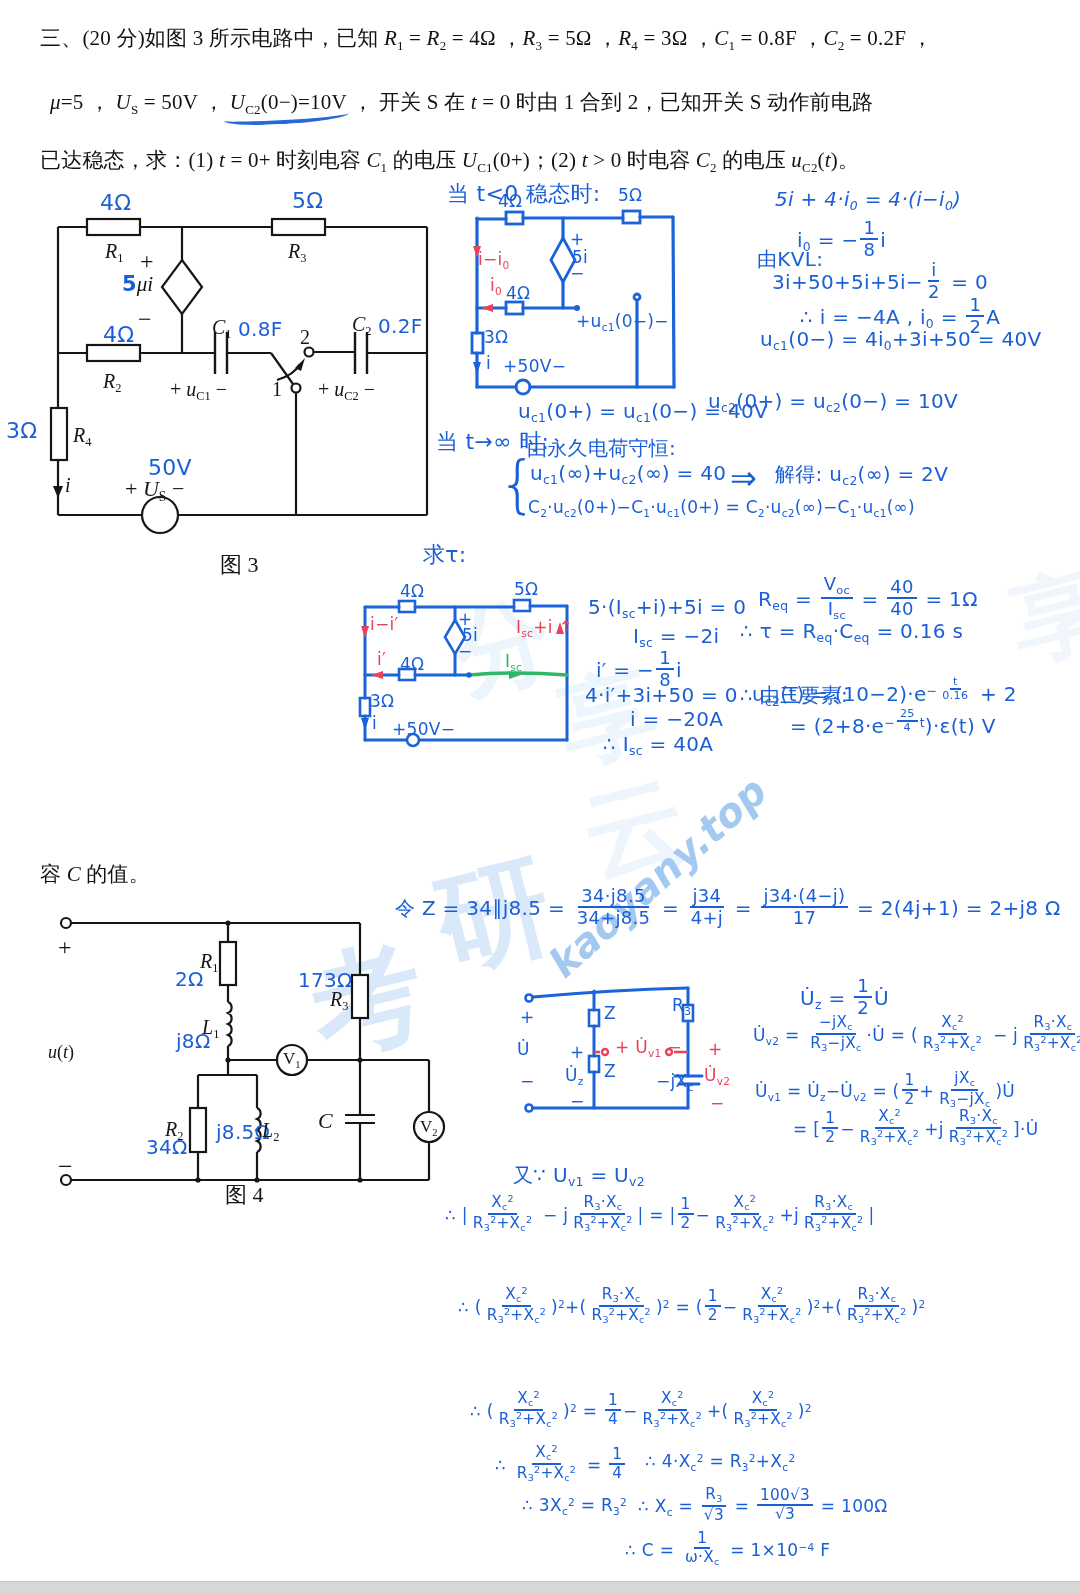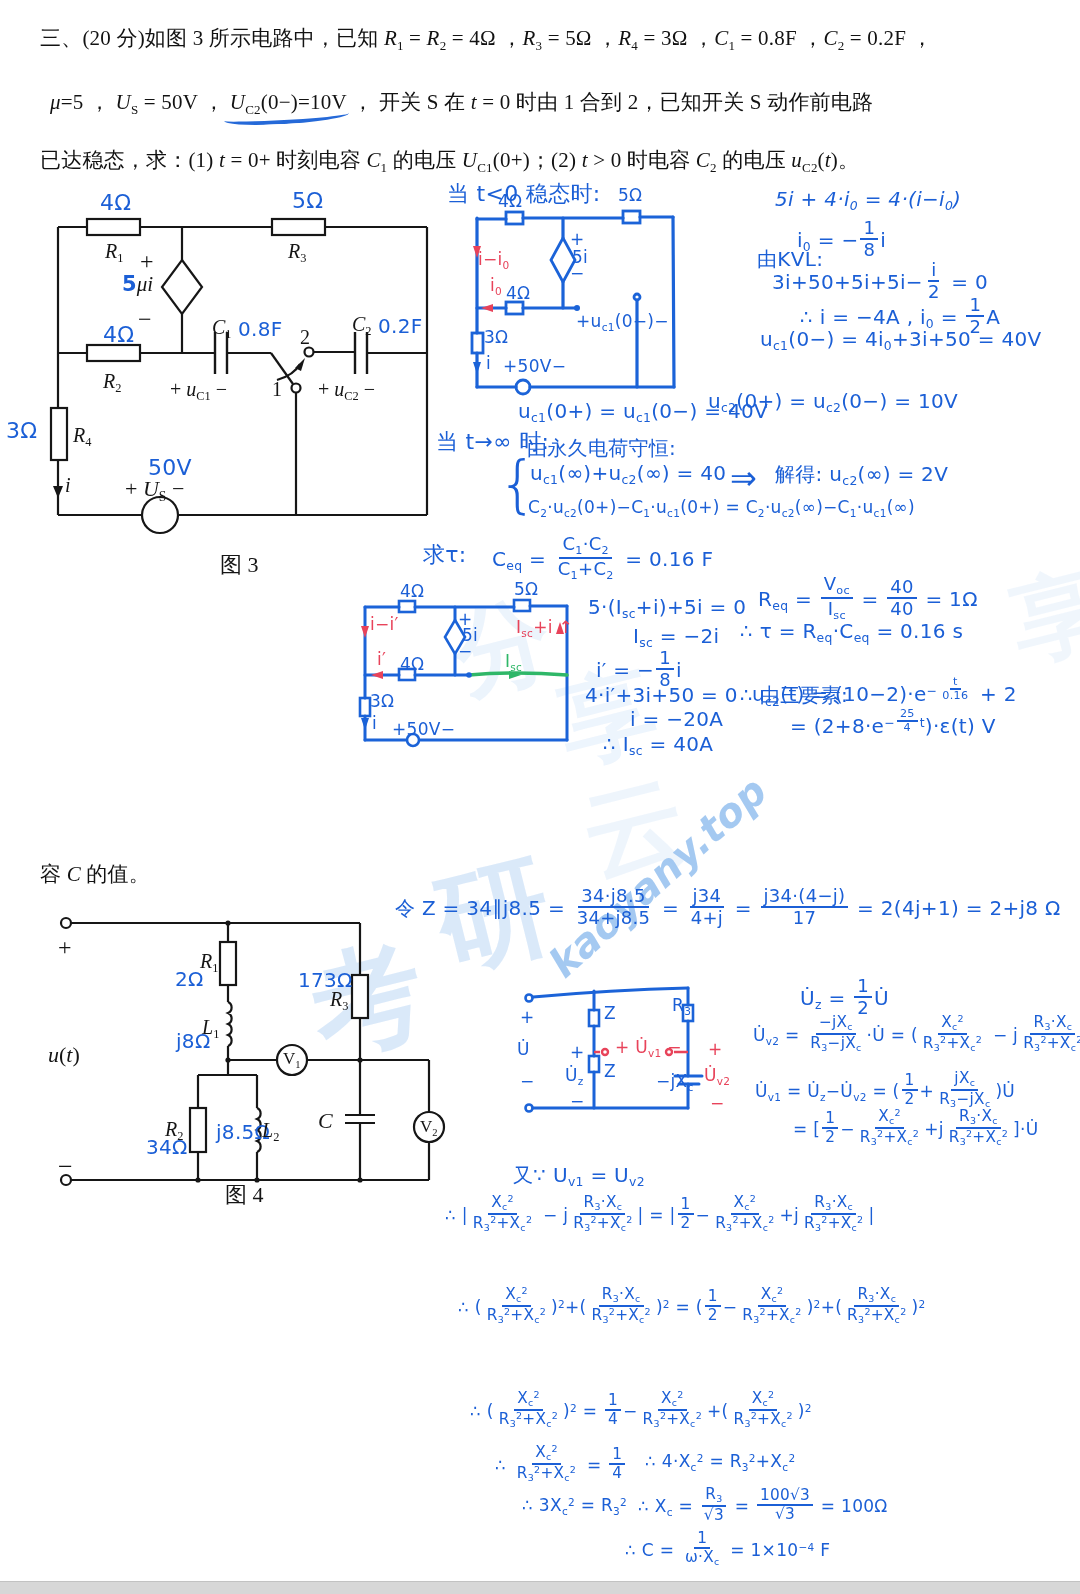--- a/index.html
+++ b/index.html
@@ -164,24 +164,20 @@
 
   <div class="hw lg" style="left:436px;top:429px;">当 t→∞ 时:</div>
   <div class="hw" style="left:527px;top:437px;">由永久电荷守恒:</div>
   <div class="hw" style="left:498px;top:448px;font-size:62px;font-weight:300;">{</div>
   <div class="hw" style="left:530px;top:462px;">u<sub>c1</sub>(∞)+u<sub>c2</sub>(∞) = 40</div>
   <div class="hw sm" style="left:528px;top:498px;">C<sub>2</sub>·u<sub>c2</sub>(0+)−C<sub>1</sub>·u<sub>c1</sub>(0+) = C<sub>2</sub>·u<sub>c2</sub>(∞)−C<sub>1</sub>·u<sub>c1</sub>(∞)</div>
   <div class="hw" style="left:730px;top:460px;font-size:32px;">⇒</div>
   <div class="hw" style="left:775px;top:463px;">解得: u<sub>c2</sub>(∞) = 2V</div>
 
   <div class="hw lg" style="left:423px;top:542px;">求τ:</div>
-  <div class="hw" style="left:492px;top:536px;">C<sub>eq</sub> = <span class="fr">
-        <i>C<sub>1</sub>·C<sub>2</sub></i>
-        <i>C<sub>1</sub>+C<sub>2</sub></i>
-      </span> = 0.16 F</div>
   <svg class="abs" style="left:355px;top:590px;" width="230" height="160" viewBox="0 0 230 160">
     <g stroke="#1b63d8" stroke-width="3" fill="none" stroke-linecap="round">
       <path d="M10,17 H44 M60,17 H159 M175,16 H212"></path>
       <path d="M212,16 V150"></path>
       <path d="M10,17 V108 M10,126 V150"></path>
       <path d="M10,150 H51 M65,150 H212"></path>
       <path d="M100,17 V30 M100,64 V85"></path>
       <path d="M10,85 H44 M60,85 H113"></path>
     </g>
     <path d="M114,85 Q160,81 212,85" stroke="#2fb768" stroke-width="3.4" fill="none" stroke-linecap="round"></path>
@@ -269,21 +265,21 @@
       <circle cx="198" cy="33" r="2.6"></circle>
         <circle cx="198" cy="170" r="2.6"></circle>
       <circle cx="330" cy="170" r="2.6"></circle>
         <circle cx="168" cy="290" r="2.6"></circle>
       <circle cx="227" cy="290" r="2.6"></circle>
         <circle cx="330" cy="290" r="2.6"></circle>
     </g>
   </svg>
   <div class="plbl" style="left:58px;top:934px;font-size:24px;">+</div>
   <div class="plbl" style="left:58px;top:1152px;font-size:26px;">−</div>
-  <div class="plbl" style="left:48px;top:1042px;font-size:22px;"><i>u</i>(<i>t</i>)</div>
+  <div class="plbl" style="left:48px;top:1042px;font-size:18px;"><i>u</i>(<i>t</i>)</div>
   <div class="plbl" style="left:200px;top:950px;"><i>R</i><sub>1</sub></div>
   <div class="hw" style="left:175px;top:968px;">2Ω</div>
   <div class="plbl" style="left:202px;top:1016px;"><i>L</i><sub>1</sub></div>
   <div class="hw" style="left:176px;top:1030px;">j8Ω</div>
   <div class="hw" style="left:298px;top:969px;">173Ω</div>
   <div class="plbl" style="left:330px;top:988px;"><i>R</i><sub>3</sub></div>
   <div class="plbl" style="left:283px;top:1049px;font-size:17px;">V<sub>1</sub></div>
   <div class="plbl" style="left:165px;top:1118px;"><i>R</i><sub>2</sub></div>
   <div class="hw" style="left:146px;top:1136px;">34Ω</div>
   <div class="hw" style="left:216px;top:1121px;">j8.5Ω</div>

